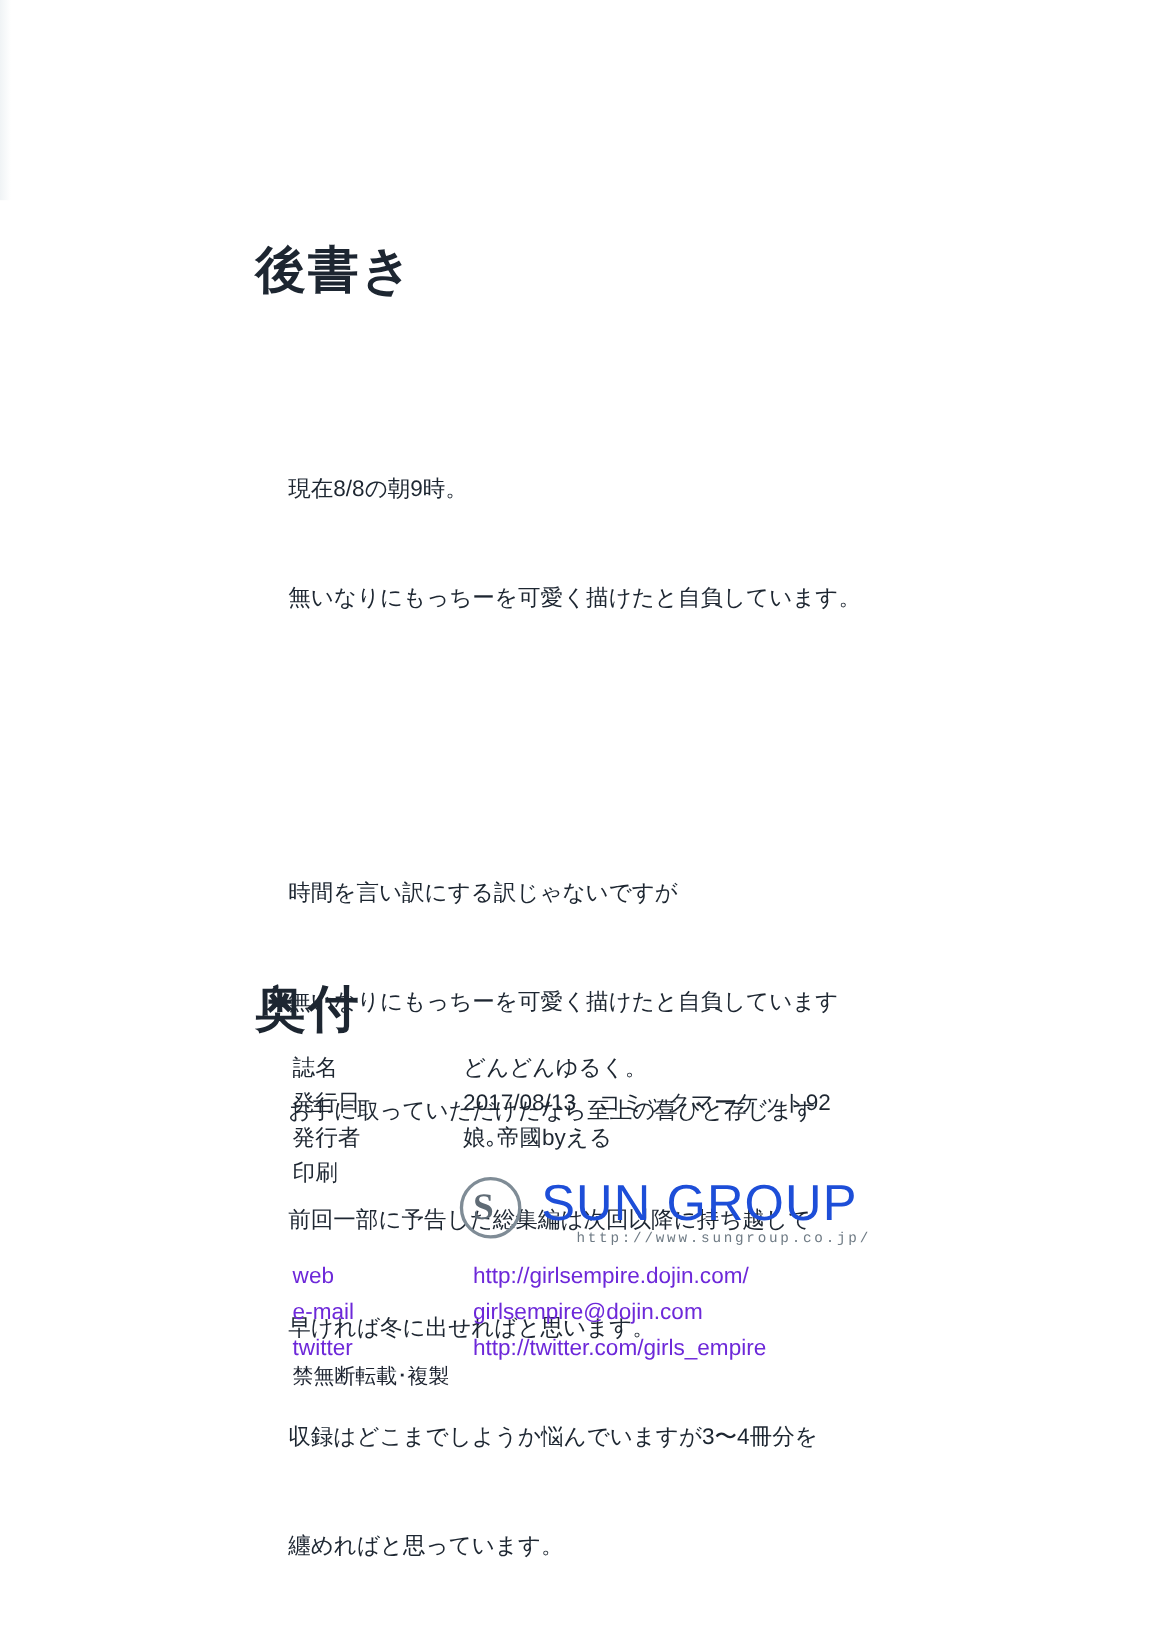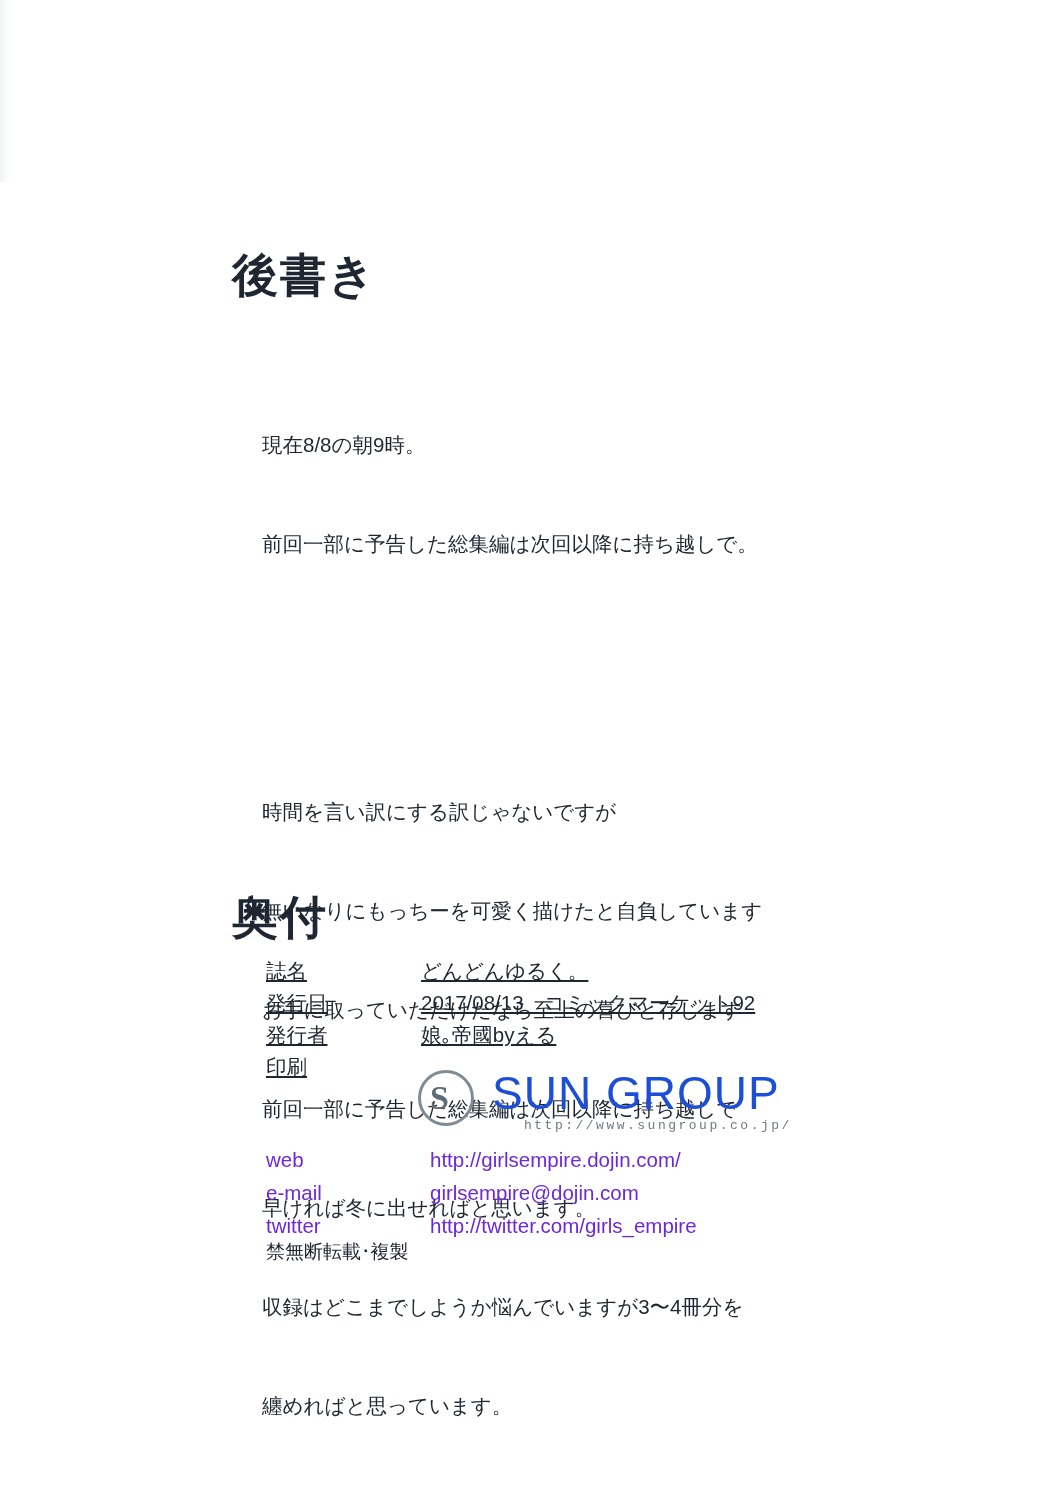--- a/index.html
+++ b/index.html
@@ -24,21 +24,20 @@
   
   .afterword-title {
     position: absolute;
     left: 232px;
     top: 222px;
     font-size: 46px;
     font-weight: 700;
     letter-spacing: 2px;
     color: #1d2631;
     line-height: 1;
-    margin-top: 30px;
   }
 
   .afterword-body {
     position: absolute;
     left: 258px;
     top: 292px;
     width: 620px;
     font-size: 20.5px;
     line-height: 33px;
     color: #1d2631;
@@ -73,21 +72,20 @@
     top: 960px;
     width: 620px;
     border-collapse: collapse;
     font-size: 20.5px;
     color: #1d2631;
   }
   .colophon-table td {
     padding: 0 0 10px 0;
     vertical-align: top;
     line-height: 22px;
-    text-decoration: underline;
   }
   .colophon-table td.label {
     width: 155px;
     white-space: nowrap;
   }
 
   
   .printer-logo {
     position: absolute;
     left: 418px;
@@ -190,21 +188,21 @@
 
 <div class="page">
 
   <div class="scan-edge"></div>
 
   <div class="afterword-title">後書き</div>
 
   <div class="afterword-body">
     <p class="para">
       <span class="line">現在8/8の朝9時。</span>
-      <span class="line">前回一部に予告した総集編は次回以降に持ち越しで。</span>
+      <span class="line">無いなりにもっちーを可愛く描けたと自負しています。</span>
     </p>
     <p class="para">
       <span class="line">時間を言い訳にする訳じゃないですが</span>
       <span class="line">無いなりにもっちーを可愛く描けたと自負しています</span>
       <span class="line">お手に取っていただけたなら至上の喜びと存じます</span>
       <span class="line">前回一部に予告した総集編は次回以降に持ち越しで</span>
       <span class="line">早ければ冬に出せればと思います。</span>
       <span class="line">収録はどこまでしようか悩んでいますが3〜4冊分を</span>
       <span class="line">纏めればと思っています。</span>
     </p>

